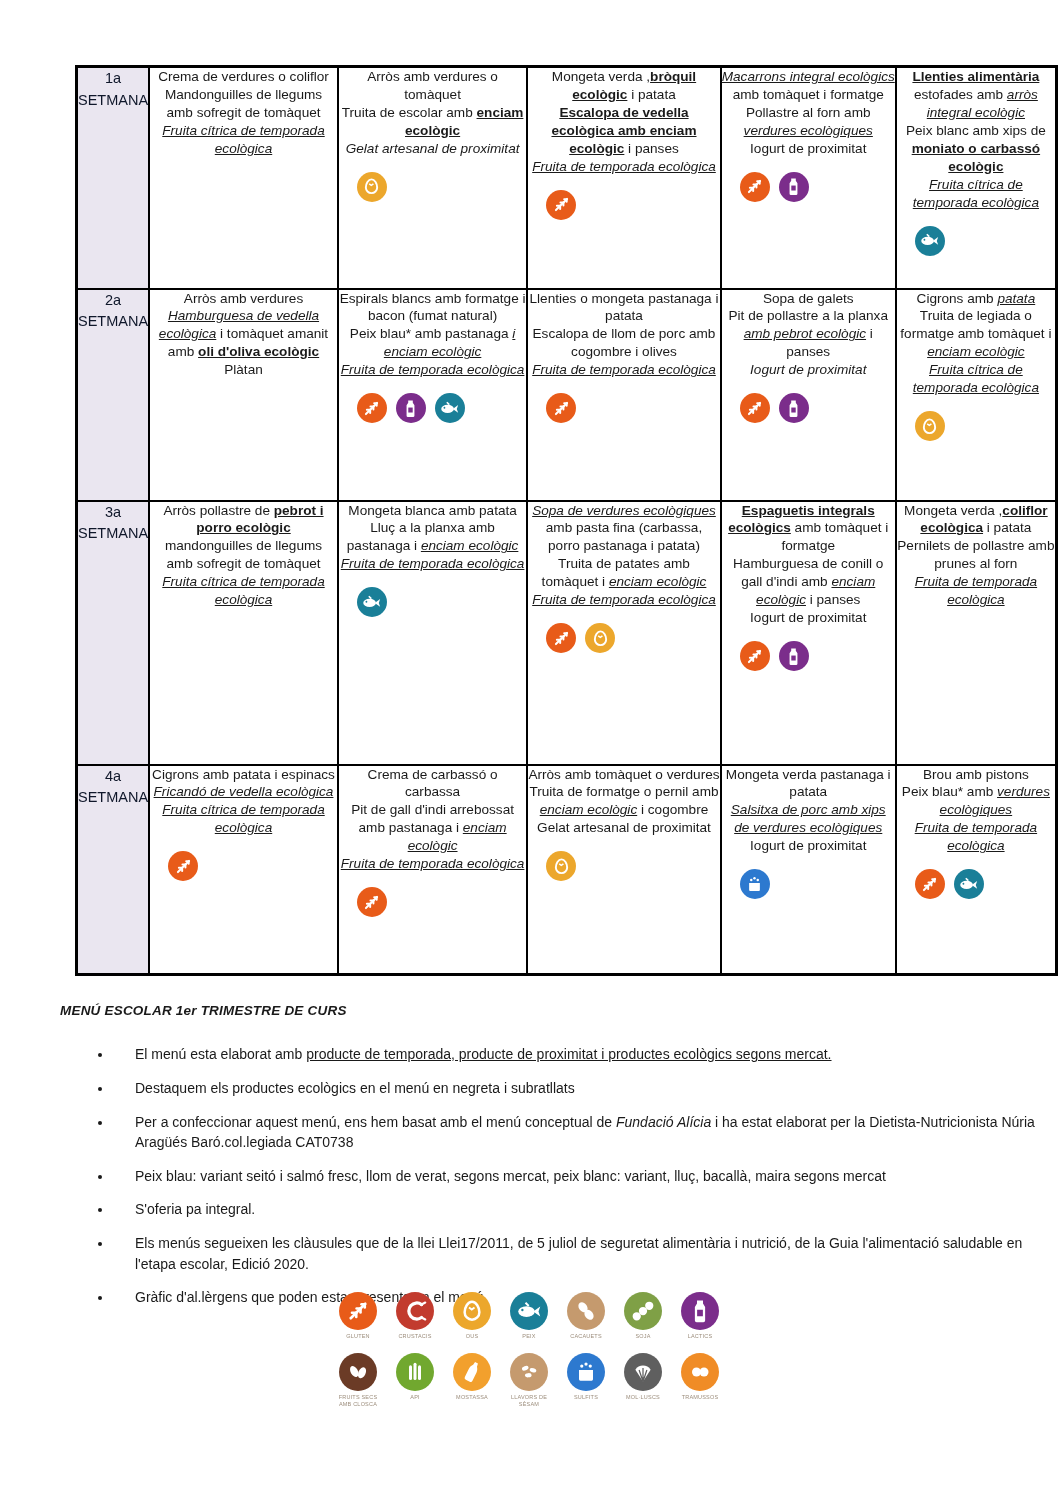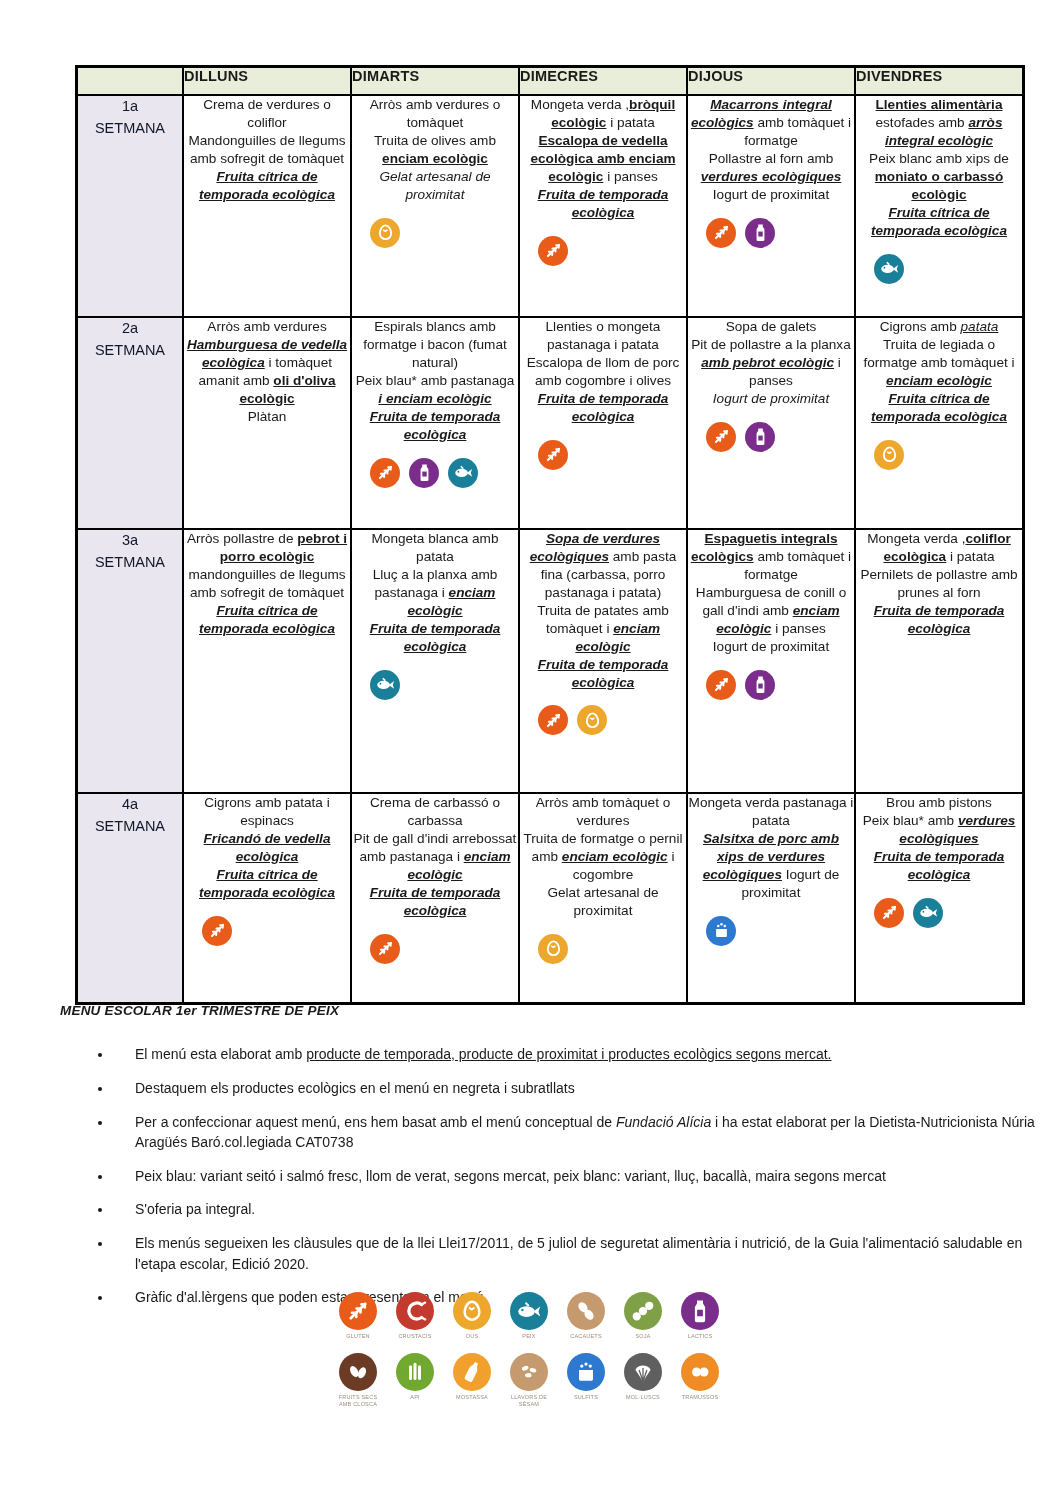--- a/index.html
+++ b/index.html
@@ -13,21 +13,21 @@
   table.menu td{border:2px solid #000;vertical-align:top;padding:0;}
   td.corner{width:104px;background:#e9eeda;height:26px;}
   td.day-header{width:166px;background:#e9eeda;font-weight:bold;font-size:14.5px;
     padding:4px 2px 3px 8px;letter-spacing:.2px;}
   td.week-label{background:#eae6f0;text-align:center;font-size:14.5px;color:#0f172a;
     padding-top:20px;line-height:1.5;}
   td.menu-cell{background:#fff;text-align:center;font-size:13.6px;line-height:1.32;
     padding:3px 5px 6px 5px;}
   .para{margin:0;}
   .run-bu{font-weight:bold;text-decoration:underline;}
-  .run-biu{font-weight:bold;font-style:italic;text-decoration:underline;margin-top:27px;}
+  .run-biu{font-weight:normal;font-style:italic;text-decoration:underline;margin-top:27px;}
   .run-i{font-style:italic;}
   .run-iu{font-style:italic;text-decoration:underline;}
   .run-u{text-decoration:underline;}
   .cell-icons{display:flex;gap:9px;justify-content:flex-start;padding:14px 0 0 18px;}
   .icon-circle{display:inline-flex;align-items:center;justify-content:center;
     border-radius:50%;flex:0 0 auto;}
   .icon-circle svg{display:block;}
   
   .footer-title{position:absolute;left:60px;top:1003px;font-size:13.5px;font-weight:bold;
     font-style:italic;letter-spacing:.2px;}
@@ -43,41 +43,33 @@
     text-align:center;letter-spacing:.2px;text-transform:uppercase;min-height:14px;}
 </style>
 </head>
 <body>
 
 <div class="page">
 
   <div class="table-wrap">
     <table class="menu">
       <tbody id="menuBody">
-          <tr>
-            <td class="corner"></td>
-            <td class="day-header">DILLUNS</td>
-            <td class="day-header">DIMARTS</td>
-            <td class="day-header">DIMECRES</td>
-            <td class="day-header">DIJOUS</td>
-            <td class="day-header">DIVENDRES</td>
-          </tr>
           <tr style="height: 222px;">
             <td class="week-label">
               <div>1a</div>
               <div>SETMANA</div>
             </td>
             <td class="menu-cell">
               <div class="para"><span>Crema de verdures o coliflor</span></div>
               <div class="para"><span>Mandonguilles de llegums amb sofregit de tomàquet</span></div>
               <div class="para"><span class="run-biu">Fruita cítrica de temporada ecològica</span></div>
             </td>
             <td class="menu-cell">
               <div class="para"><span>Arròs amb verdures o tomàquet</span></div>
-              <div class="para"><span>Truita de olives amb </span><span class="run-bu">enciam ecològic</span></div>
+              <div class="para"><span>Truita de escolar amb </span><span class="run-bu">enciam ecològic</span></div>
               <div class="para"><span class="run-i">Gelat artesanal de proximitat</span></div>
               <div class="cell-icons">
                 <span class="icon-circle" style="width: 30px; height: 30px; background: rgb(236, 167, 44);">
                   <svg viewBox="0 0 24 24" width="23" height="23">
                     <path d="M12 4.6 C15.4 4.6 17.9 9.2 17.9 13 a5.9 5.9 0 0 1 -11.8 0 C6.1 9.2 8.6 4.6 12 4.6z" fill="none" stroke="#fff" stroke-width="2"></path>
                     <path d="M9.6 9.2 l2.2 1.6 2.2 -1.6" fill="none" stroke="#fff" stroke-width="1.5"></path>
                   </svg>
                 </span>
               </div>
             </td>
@@ -408,21 +400,21 @@
                     <path d="M9.2 5.4 l2.6 2.6" stroke="#fff" stroke-width="1.6"></path>
                   </svg>
                 </span>
               </div>
             </td>
           </tr>
         </tbody>
     </table>
   </div>
 
-  <div class="footer-title">MENÚ ESCOLAR 1er TRIMESTRE DE PEIX</div>
+  <div class="footer-title">MENÚ ESCOLAR 1er TRIMESTRE DE CURS</div>
 
   <ul class="notes" id="notesList">
       <li><span>El menú esta elaborat amb </span><span class="run-u">producte de temporada,  producte de proximitat i productes ecològics segons mercat.</span></li>
       <li><span>Destaquem els productes ecològics en el menú en negreta i subratllats</span></li>
       <li><span>Per a confeccionar aquest menú, ens hem basat amb el menú conceptual de </span><span class="run-i">Fundació Alícia</span><span> i ha estat elaborat per la Dietista-Nutricionista Núria Aragüés Baró.col.legiada CAT0738</span></li>
       <li><span>Peix blau: variant seitó i salmó fresc, llom de verat, segons mercat, peix blanc: variant, lluç, bacallà, maira segons mercat</span></li>
       <li><span>S'oferia pa integral.</span></li>
       <li><span>Els menús segueixen les clàusules que de la llei Llei17/2011, de 5 juliol de seguretat alimentària i nutrició, de la Guia l'alimentació saludable en l'etapa escolar, Edició 2020.</span></li>
       <li><span>Gràfic d'al.lèrgens que poden estar presents en el menú</span></li>
     </ul>

